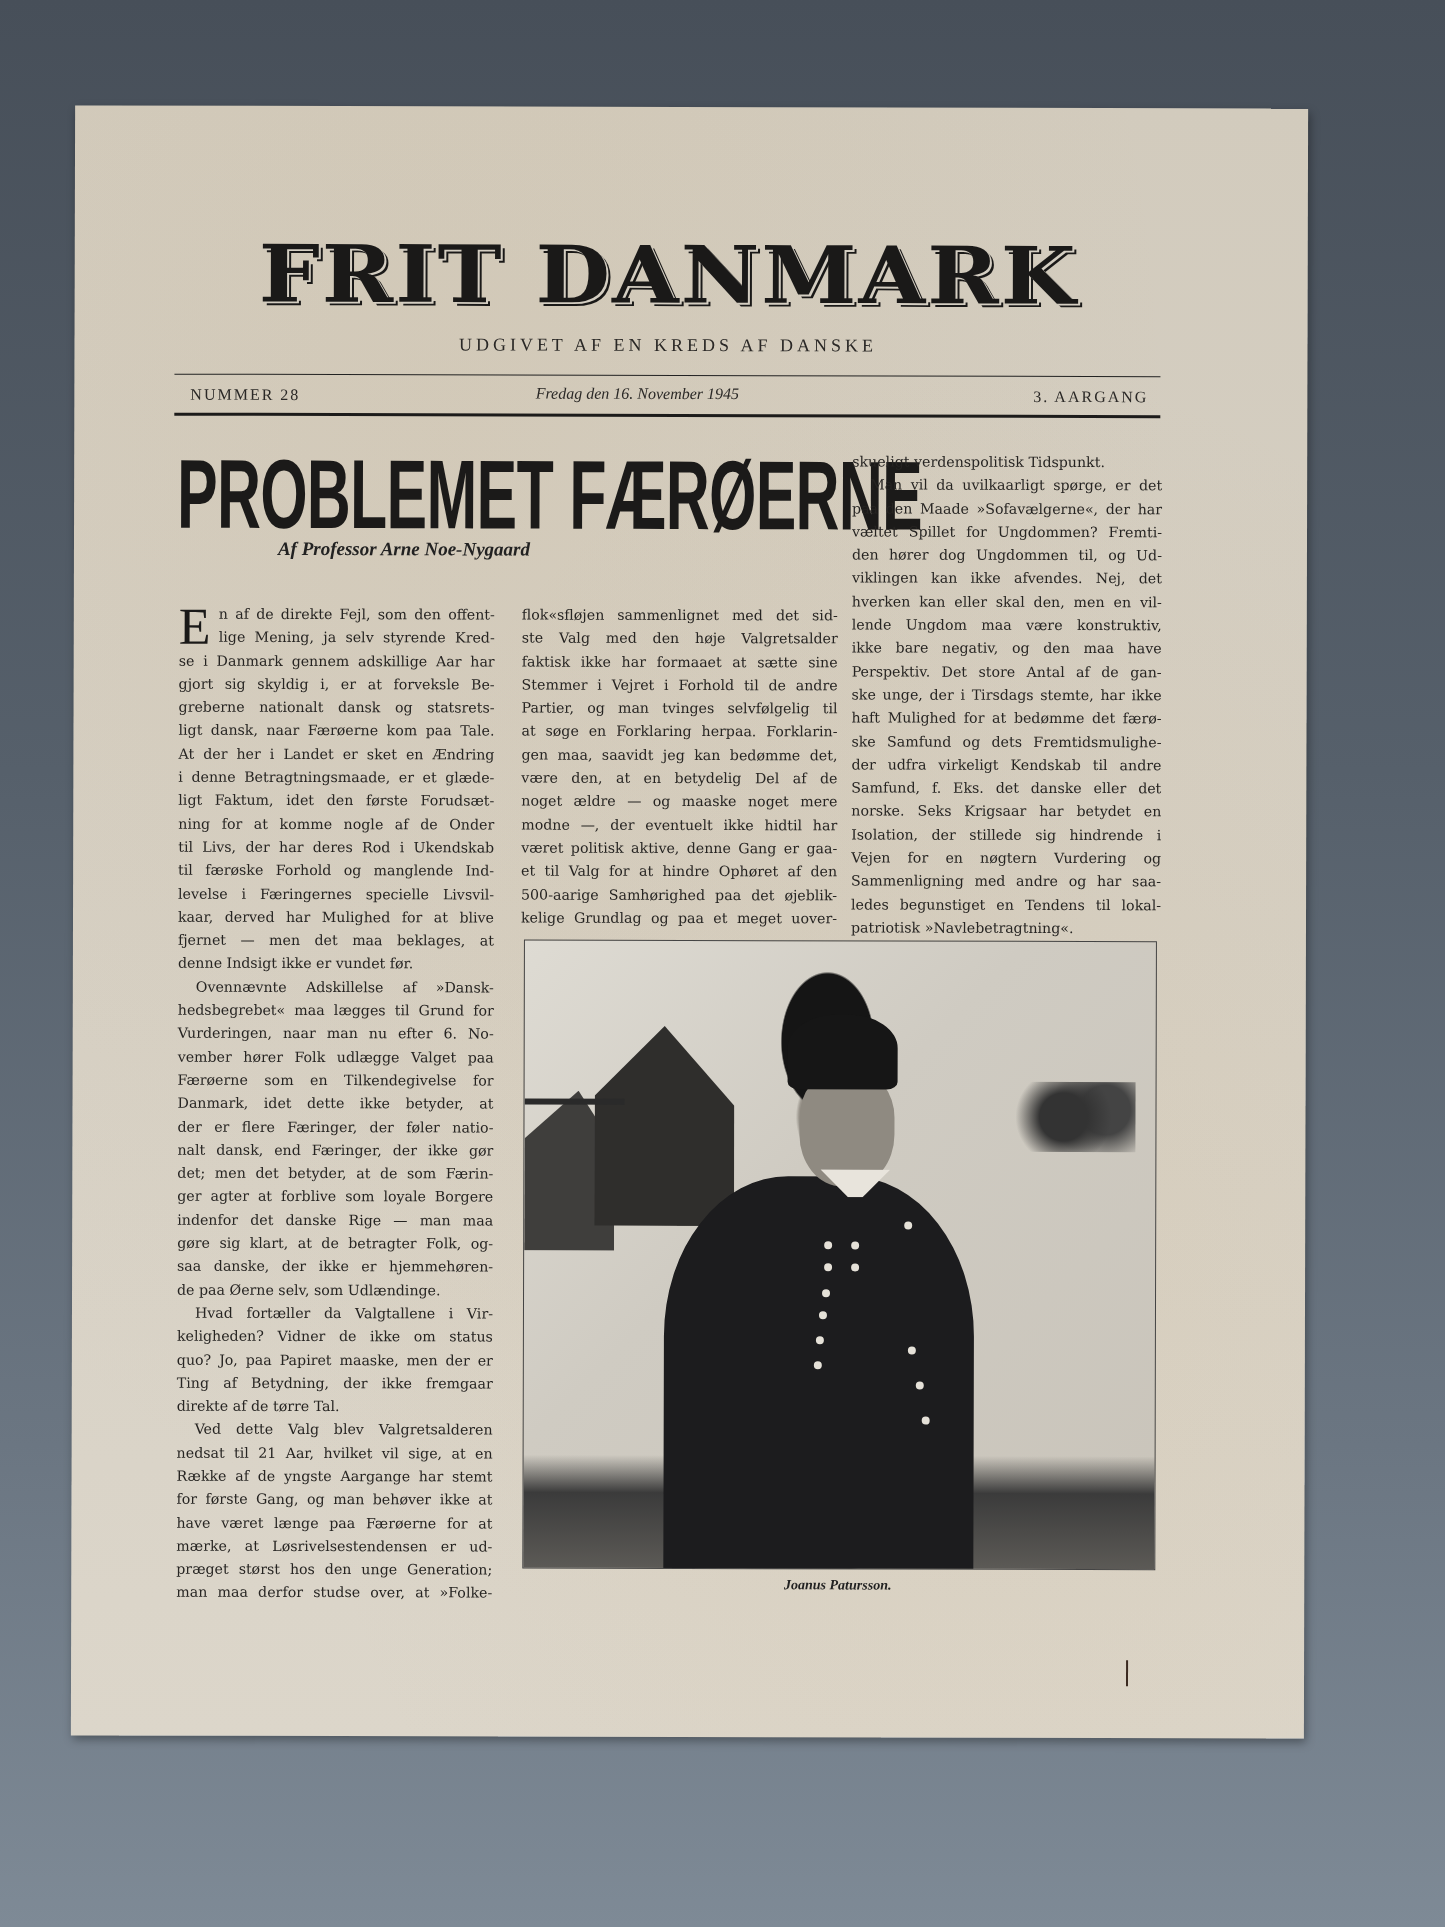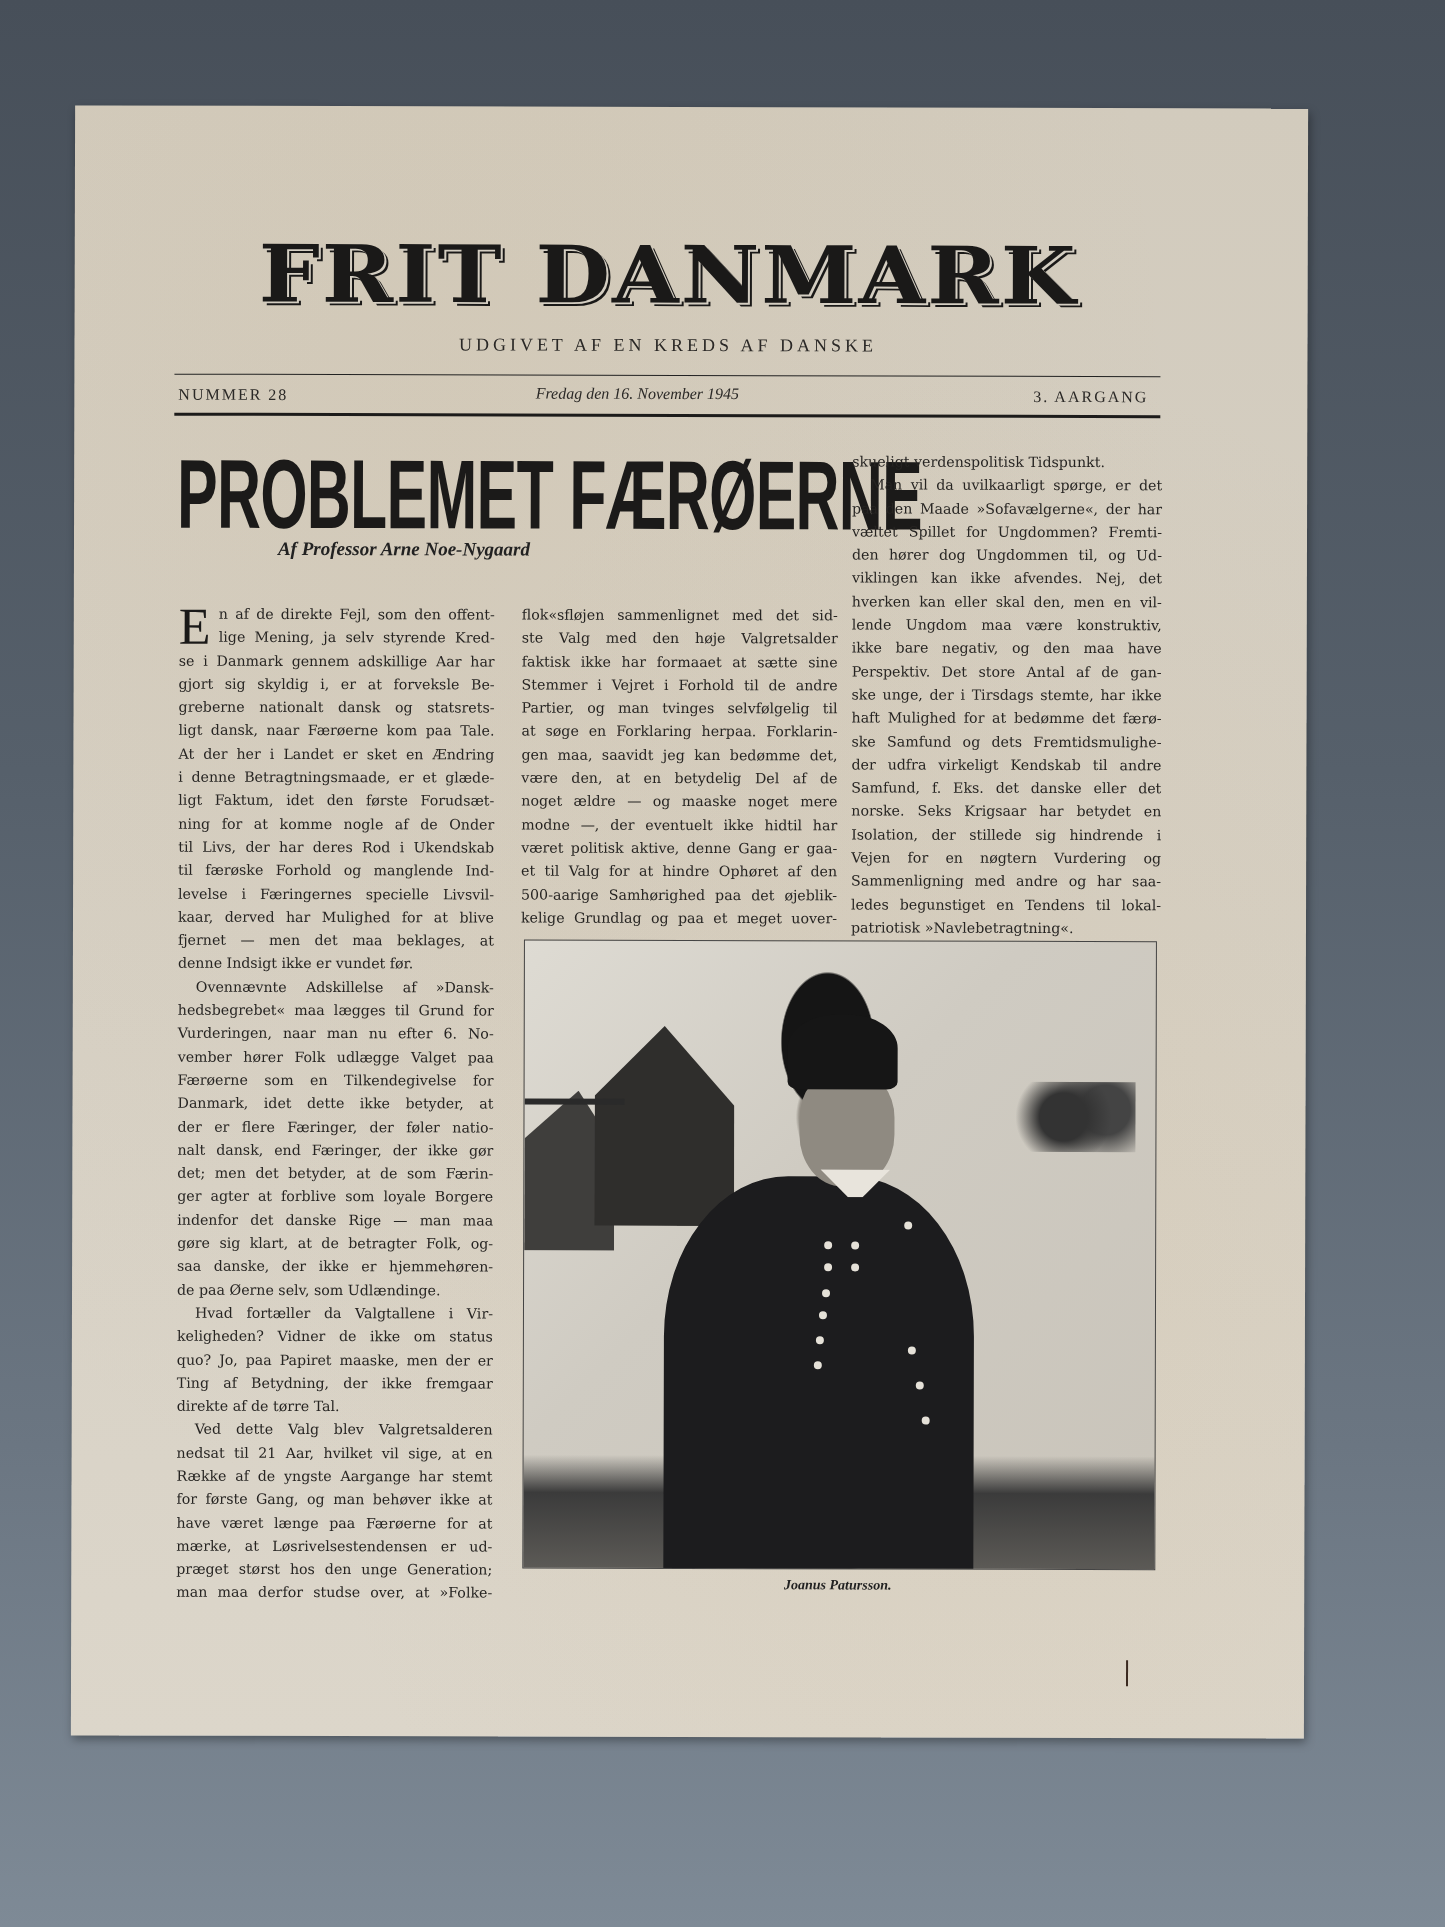--- a/index.html
+++ b/index.html
@@ -28,21 +28,21 @@
   .subtitle {
     position: absolute; left: 92px; top: 228px; width: 1003px; text-align: center;
     font-family: "Liberation Serif", serif; font-size: 18px; letter-spacing: 4px; color: #2a2826;
   }
   .rule-thin { position: absolute; left: 100px; width: 986px; top: 268px; height: 0; border-top: 1.5px solid #222; }
   .rule-thick { position: absolute; left: 100px; width: 986px; top: 307px; height: 0; border-top: 3px solid #1c1b1a; }
   .info-row {
     position: absolute; left: 100px; top: 276px; width: 986px; height: 26px;
     font-family: "Liberation Serif", serif; font-size: 16px; color: #2a2826;
   }
-  .info-row .num { position: absolute; left: 4px; top: 4px; letter-spacing: 2px; font-family: Liberation Serif, serif; }
+  .info-row .num { position: absolute; left: 16px; top: 4px; letter-spacing: 2px; font-family: Liberation Serif, serif; }
   .info-row .date { position: absolute; left: 0; width: 100%; text-align: center; top: 2px; font-style: italic; font-size: 16px; margin-left: -30px;}
   .info-row .vol { position: absolute; right: 12px; top: 4px; letter-spacing: 2px; }
   .headline {
     position: absolute; left: 103px; top: 340px; width: 660px;
     font-family: "Liberation Sans", sans-serif; font-weight: bold; font-size: 98px; line-height: 96px;
     color: #1b1a19; letter-spacing: -1px; transform: scaleX(0.62); transform-origin: left top; white-space: nowrap;
     width: 1070px;
   }
   .byline {
     position: absolute; left: 180px; top: 432px; width: 300px; text-align: center;

